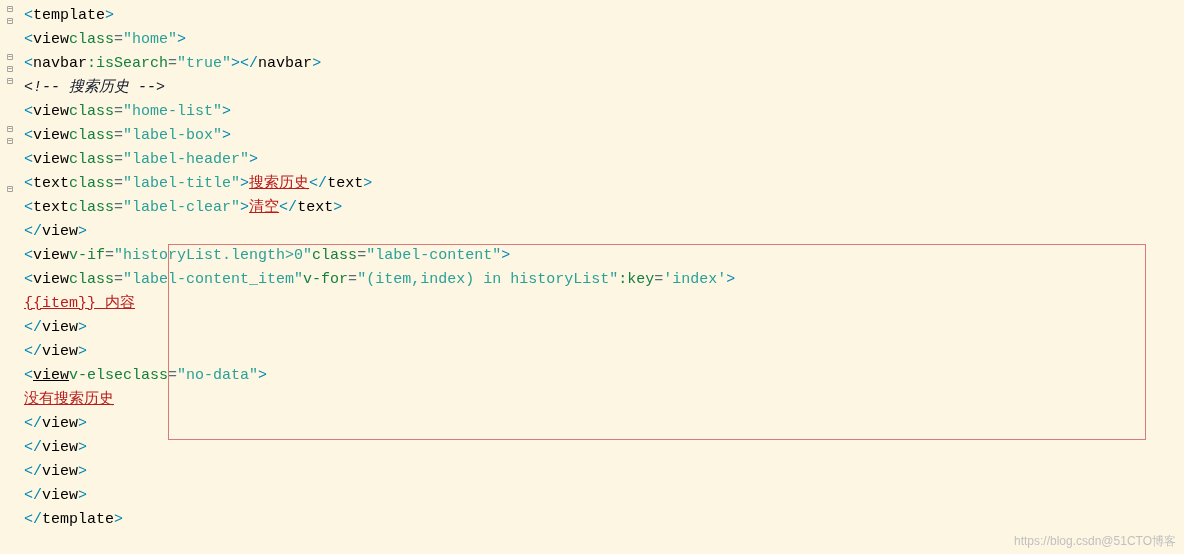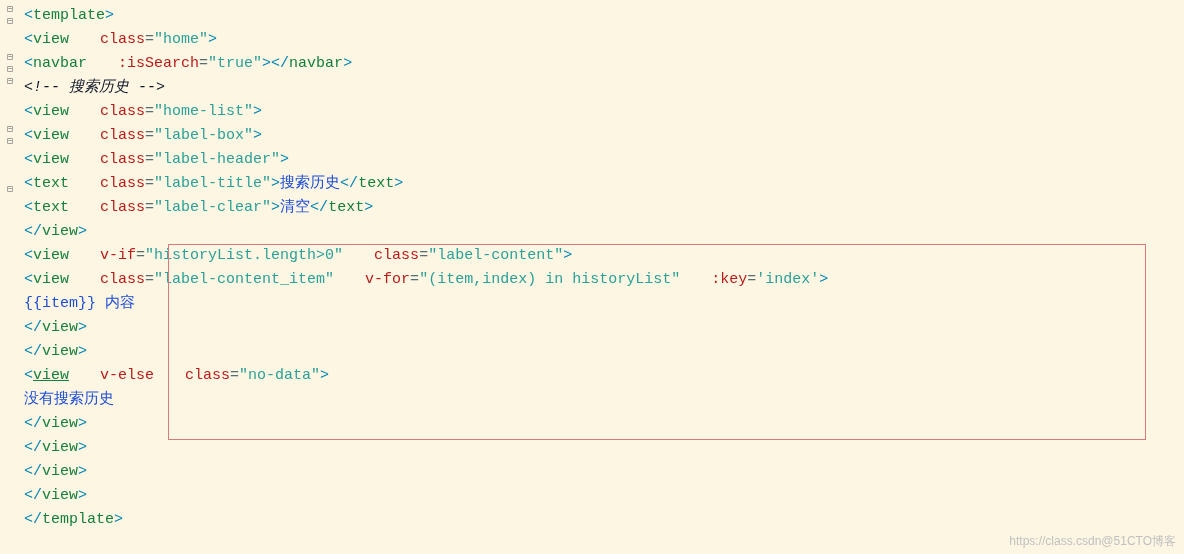--- a/index.html
+++ b/index.html
@@ -34,25 +34,25 @@
     .code-area {
       flex: 1;
       padding: 4px 0 0 4px;
       line-height: 24px;
       white-space: pre;
       color: #586e75;
       position: relative;
     }
     .line { height: 24px; display: flex; align-items: center; }
     .tag-bracket { color: #0086b3; }
-    .tag-name { color: #15803d; }
-    .attr-name { color: #b91c1c; margin-left: 31px; }
+    .tag-name { color: #000000; }
+    .attr-name { color: #15803d; }
     .attr-eq { color: #586e75; }
     .attr-val { color: #2aa198; }
-    .text-content { color: #1d4ed8; }
+    .text-content { color: #b91c1c; text-decoration: underline; }
     .comment { color: #0f172a; font-style: italic; }
     .underline { text-decoration: underline; }
     .red-box {
       position: absolute;
       border: 1px solid #d97979;
       left: 168px;
       top: 244px;
       width: 978px;
       height: 196px;
       pointer-events: none;
@@ -88,13 +88,13 @@
     <div class="gutter-icon">⊟</div>
     <div class="gutter-icon"></div>
     <div class="gutter-icon"></div>
     <div class="gutter-icon"></div>
     <div class="gutter-icon"></div>
     <div class="gutter-icon"></div>
     <div class="gutter-icon"></div>
   </div>
 <div class="code-area" id="code"><div class="line"><span class="tag-bracket">&lt;</span><span class="tag-name">template</span><span class="tag-bracket">&gt;</span></div><div class="line">    <span class="tag-bracket">&lt;</span><span class="tag-name">view</span> <span class="attr-name">class</span><span class="attr-eq">=</span><span class="attr-val">"home"</span><span class="tag-bracket">&gt;</span></div><div class="line">        <span class="tag-bracket">&lt;</span><span class="tag-name">navbar</span> <span class="attr-name">:isSearch</span><span class="attr-eq">=</span><span class="attr-val">"true"</span><span class="tag-bracket">&gt;</span><span class="tag-bracket">&lt;/</span><span class="tag-name">navbar</span><span class="tag-bracket">&gt;</span></div><div class="line">        <span class="comment">&lt;!-- 搜索历史 --&gt;</span></div><div class="line">        <span class="tag-bracket">&lt;</span><span class="tag-name">view</span> <span class="attr-name">class</span><span class="attr-eq">=</span><span class="attr-val">"home-list"</span><span class="tag-bracket">&gt;</span></div><div class="line">            <span class="tag-bracket">&lt;</span><span class="tag-name">view</span> <span class="attr-name">class</span><span class="attr-eq">=</span><span class="attr-val">"label-box"</span><span class="tag-bracket">&gt;</span></div><div class="line">                <span class="tag-bracket">&lt;</span><span class="tag-name">view</span> <span class="attr-name">class</span><span class="attr-eq">=</span><span class="attr-val">"label-header"</span><span class="tag-bracket">&gt;</span></div><div class="line">                    <span class="tag-bracket">&lt;</span><span class="tag-name">text</span> <span class="attr-name">class</span><span class="attr-eq">=</span><span class="attr-val">"label-title"</span><span class="tag-bracket">&gt;</span><span class="text-content">搜索历史</span><span class="tag-bracket">&lt;/</span><span class="tag-name">text</span><span class="tag-bracket">&gt;</span></div><div class="line">                    <span class="tag-bracket">&lt;</span><span class="tag-name">text</span> <span class="attr-name">class</span><span class="attr-eq">=</span><span class="attr-val">"label-clear"</span><span class="tag-bracket">&gt;</span><span class="text-content">清空</span><span class="tag-bracket">&lt;/</span><span class="tag-name">text</span><span class="tag-bracket">&gt;</span></div><div class="line">                <span class="tag-bracket">&lt;/</span><span class="tag-name">view</span><span class="tag-bracket">&gt;</span></div><div class="line">                <span class="tag-bracket">&lt;</span><span class="tag-name">view</span> <span class="attr-name">v-if</span><span class="attr-eq">=</span><span class="attr-val">"historyList.length&gt;0"</span> <span class="attr-name">class</span><span class="attr-eq">=</span><span class="attr-val">"label-content"</span><span class="tag-bracket">&gt;</span></div><div class="line">                    <span class="tag-bracket">&lt;</span><span class="tag-name">view</span> <span class="attr-name">class</span><span class="attr-eq">=</span><span class="attr-val">"label-content_item"</span> <span class="attr-name">v-for</span><span class="attr-eq">=</span><span class="attr-val">"(item,index) in historyList"</span> <span class="attr-name">:key</span><span class="attr-eq">=</span><span class="attr-val">'index'</span><span class="tag-bracket">&gt;</span></div><div class="line">                        <span class="text-content">{{item}} 内容</span></div><div class="line">                    <span class="tag-bracket">&lt;/</span><span class="tag-name">view</span><span class="tag-bracket">&gt;</span></div><div class="line">                <span class="tag-bracket">&lt;/</span><span class="tag-name">view</span><span class="tag-bracket">&gt;</span></div><div class="line">                <span class="tag-bracket">&lt;</span><span class="tag-name underline">view</span> <span class="attr-name">v-else</span> <span class="attr-name">class</span><span class="attr-eq">=</span><span class="attr-val">"no-data"</span><span class="tag-bracket">&gt;</span></div><div class="line">                    <span class="text-content">没有搜索历史</span></div><div class="line">                <span class="tag-bracket">&lt;/</span><span class="tag-name">view</span><span class="tag-bracket">&gt;</span></div><div class="line">            <span class="tag-bracket">&lt;/</span><span class="tag-name">view</span><span class="tag-bracket">&gt;</span></div><div class="line">        <span class="tag-bracket">&lt;/</span><span class="tag-name">view</span><span class="tag-bracket">&gt;</span></div><div class="line">    <span class="tag-bracket">&lt;/</span><span class="tag-name">view</span><span class="tag-bracket">&gt;</span></div><div class="line"><span class="tag-bracket">&lt;/</span><span class="tag-name">template</span><span class="tag-bracket">&gt;</span></div></div>
 <div class="red-box"></div>
-<div class="watermark">https://class.csdn@51CTO博客</div>
+<div class="watermark">https://blog.csdn@51CTO博客</div>
 
 </body></html>

